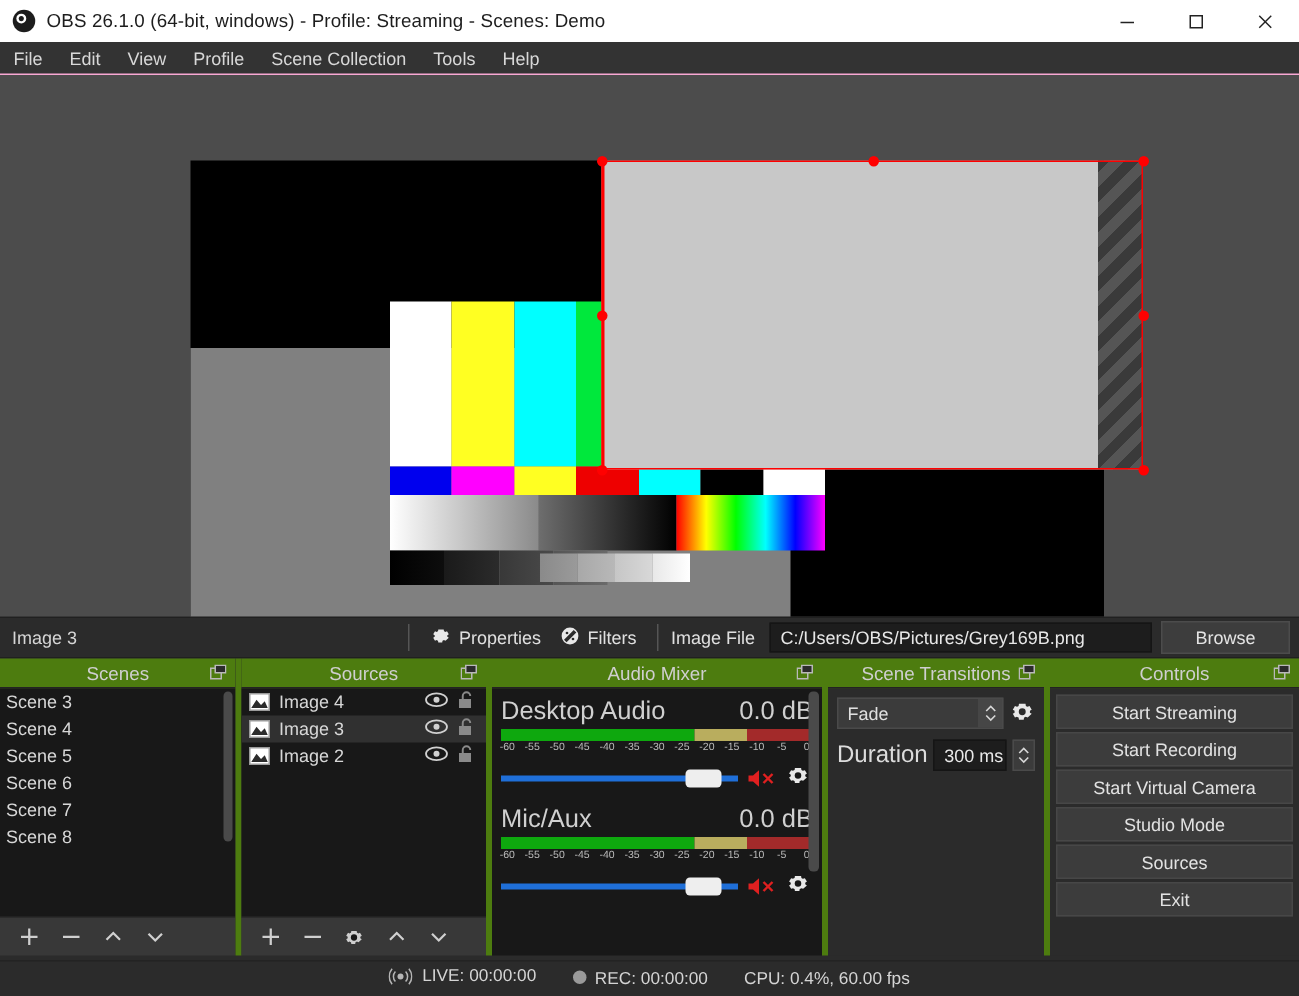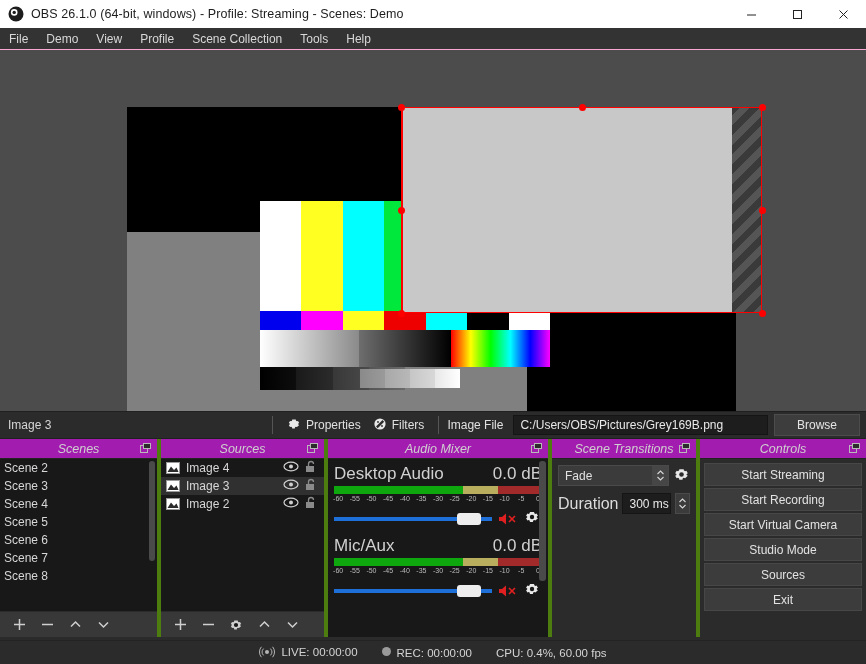--- a/index.html
+++ b/index.html
@@ -112,24 +112,23 @@
   .browse {
     width: 86px; height: 22px; background: #3d3d3d; border: 1px solid #4c4c4c;
     color: #e4e4e4; font-size: 12px; display:flex; align-items:center; justify-content:center;
   }
 
   
   .docks { display: flex; height: 198px; background: #2b2b2b; }
   .dock { background: #2b2b2b; display: flex; flex-direction: column; position: relative; }
   .dock + .dock { border-left: 4px solid #4d7c0f; }
   .dock-title {
-    height: 20px; background: #a21caf; display: flex; align-items: center;
+    height: 20px; background: #4d7c0f; display: flex; align-items: center;
     justify-content: center; position: relative; font-size: 12.5px; color: #cfcfcf;
     border-bottom: 1px solid #232323;
-    font-style: italic;
   }
   .dock-float {
     position: absolute; right: 6px; top: 4px; width: 11px; height: 11px;
   }
   .dock-body { flex: 1; background: #181818; margin: 0; overflow: hidden; position: relative; }
   .dock-foot {
     height: 26px; background: #383838; display: flex; align-items: center;
     gap: 2px; padding-left: 6px; border-top: 1px solid #2b2b2b;
   }
   .foot-btn {
@@ -253,21 +252,21 @@
       <svg width="11" height="11" viewBox="0 0 11 11">
           <line x1="1.5" y1="1.5" x2="9.5" y2="9.5" stroke="#222" stroke-width="1"></line>
           <line x1="9.5" y1="1.5" x2="1.5" y2="9.5" stroke="#222" stroke-width="1"></line>
         </svg>
     </div>
   </div>
 </div>
 
 <div class="menubar">
   <div class="menu-item">File</div>
-  <div class="menu-item">Demo</div>
+  <div class="menu-item">Edit</div>
   <div class="menu-item">View</div>
   <div class="menu-item">Profile</div>
   <div class="menu-item">Scene Collection</div>
   <div class="menu-item">Tools</div>
   <div class="menu-item">Help</div>
 </div>
 
 <div class="preview-wrap">
   <div class="canvas">
 
@@ -363,21 +362,20 @@
     <div class="dock-title">
       <span>Scenes</span>
       <span class="dock-float">
         <svg width="11" height="11" viewBox="0 0 11 11">
             <rect x="0.5" y="2.5" width="7" height="7" fill="none" stroke="#b9b9b9"></rect>
             <rect x="3.5" y="0.5" width="7" height="5" fill="#2b2b2b" stroke="#b9b9b9"></rect>
           </svg>
       </span>
     </div>
     <div class="dock-body">
-      <div class="scene-row">Scene 2</div>
       <div class="scene-row">Scene 3</div>
       <div class="scene-row">Scene 4</div>
       <div class="scene-row">Scene 5</div>
       <div class="scene-row">Scene 6</div>
       <div class="scene-row">Scene 7</div>
       <div class="scene-row">Scene 8</div>
       <div class="scrollbar"></div>
     </div>
     <div class="dock-foot">
       <div class="foot-btn">

